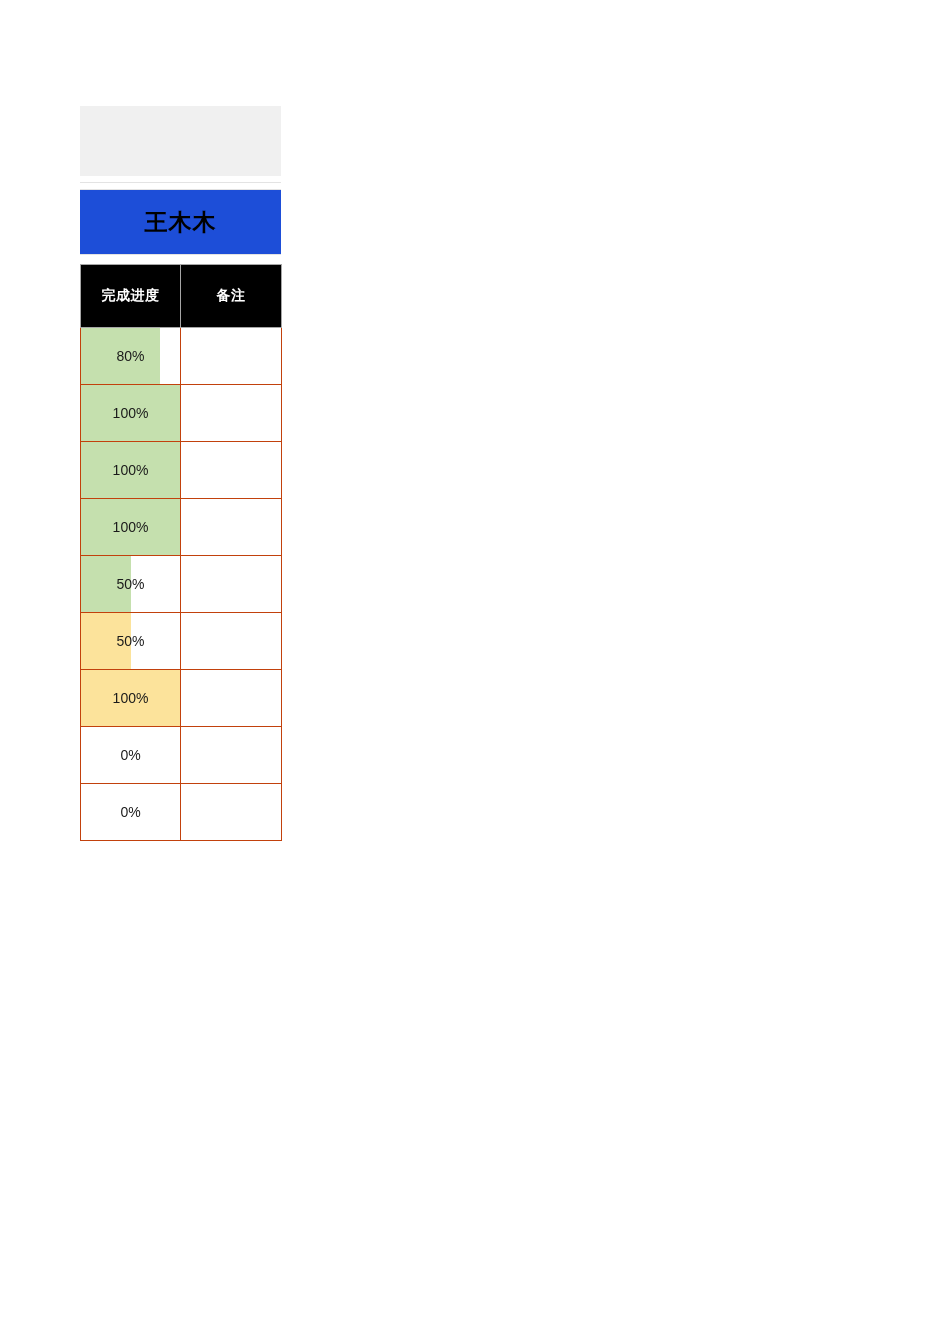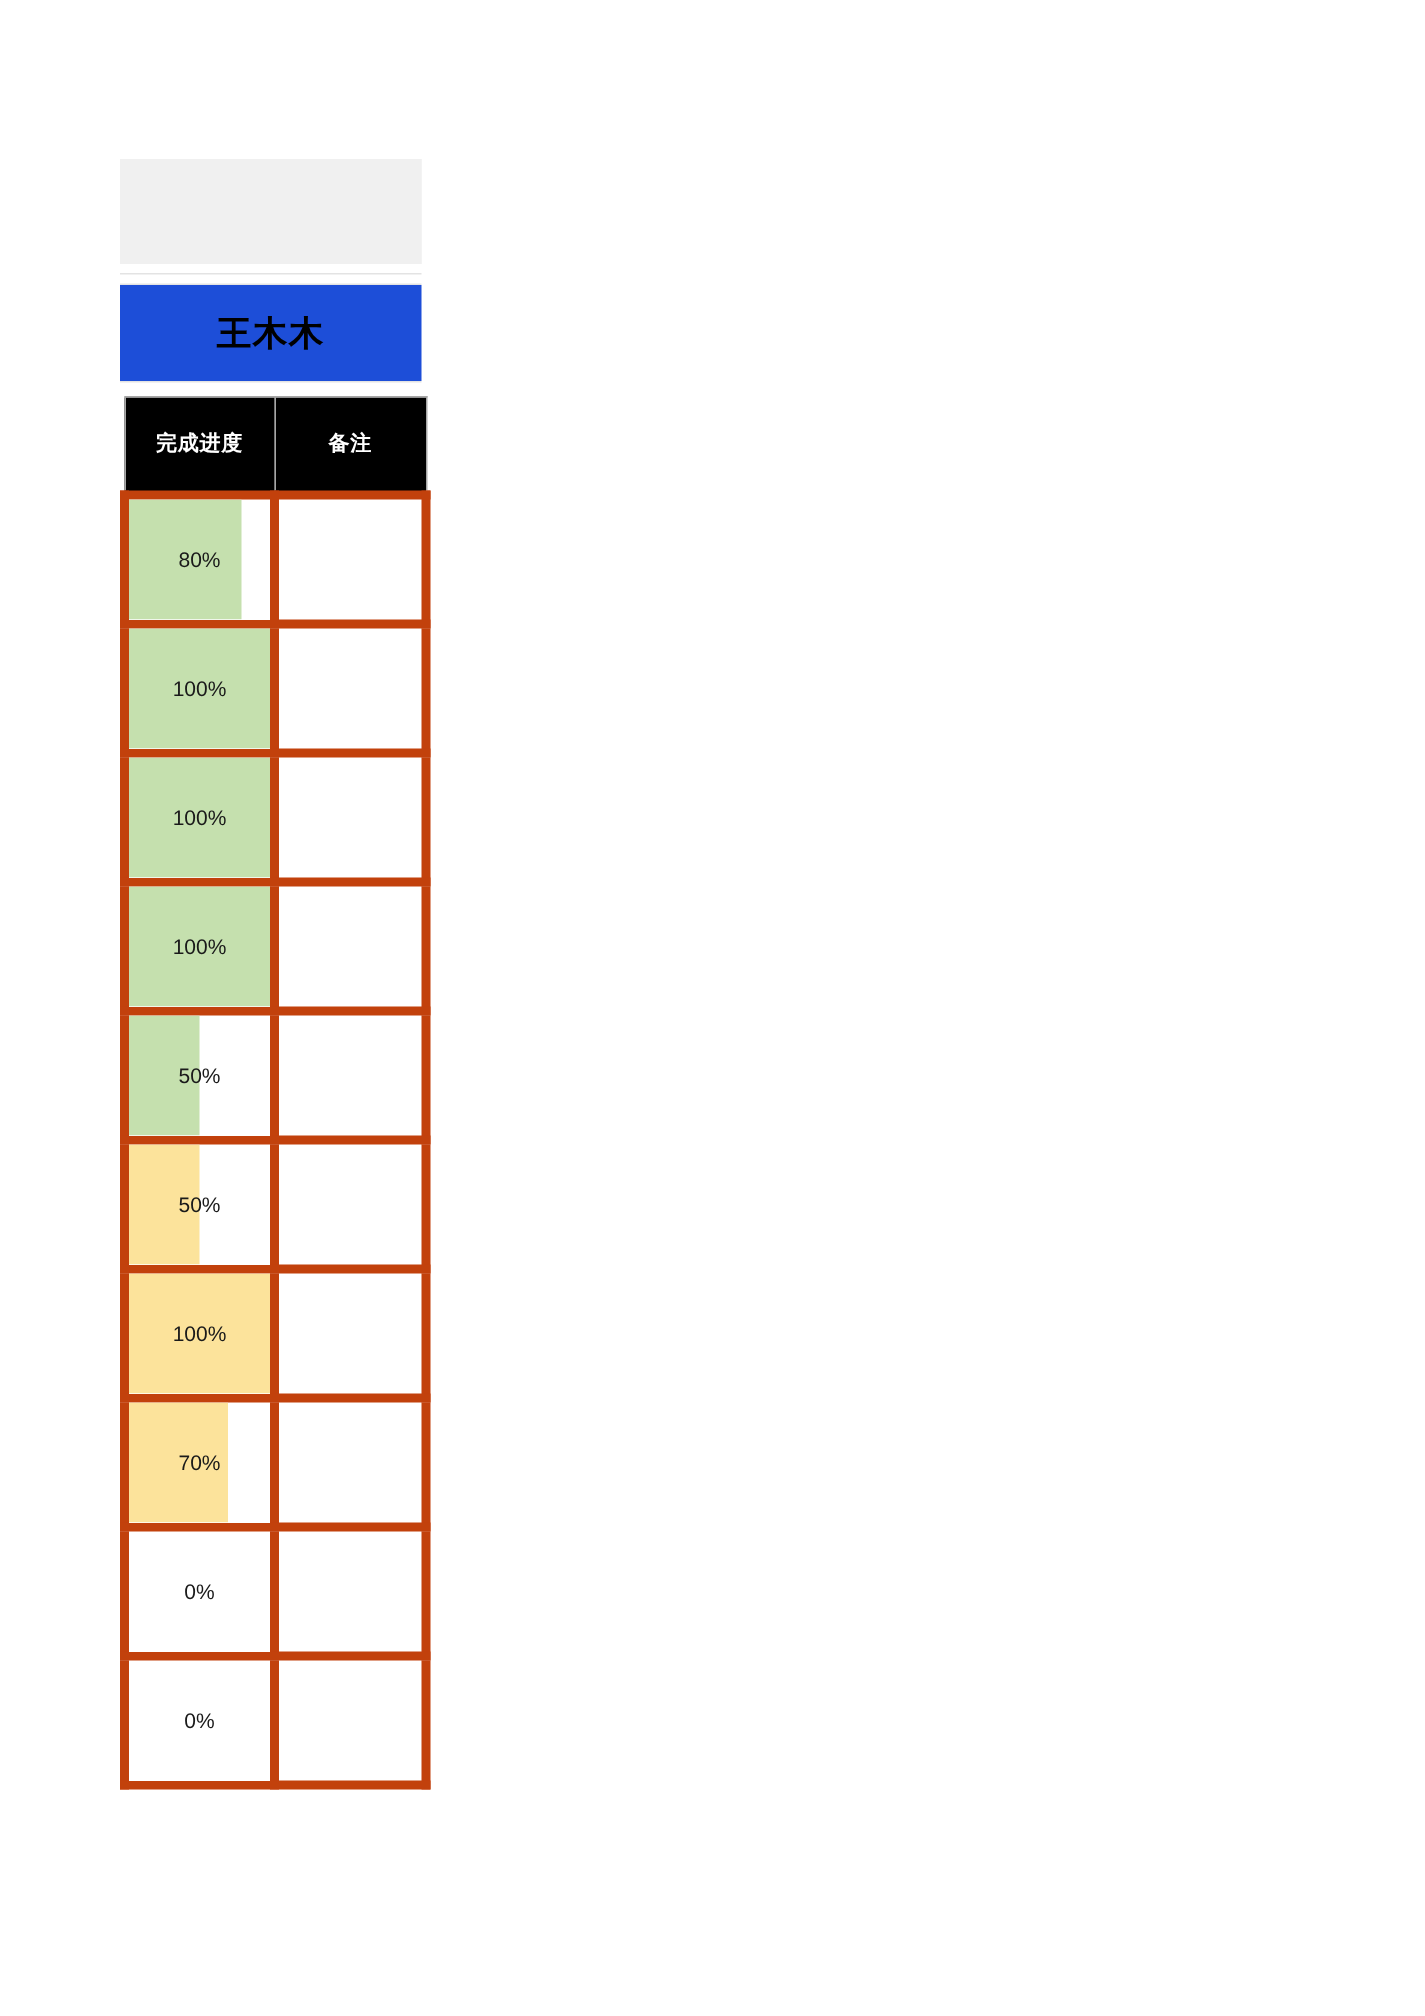--- a/index.html
+++ b/index.html
@@ -77,22 +77,22 @@
     text-align: center;
     vertical-align: middle;
     border: 1px solid #a6a6a6;
     letter-spacing: 0.5px;
     padding: 0;
     margin-top: 28px;
   }
 
   table.grid tbody td {
     height: 56px;
-    border: 6px solid #c2410c;
-    padding: 12px;
+    border: 1px solid #c2410c;
+    padding: 0;
     vertical-align: middle;
     background: #ffffff;
   }
 
   
   td.progress {
     position: relative;
     overflow: hidden;
   }
   .databar {
@@ -193,27 +193,20 @@
           </tr>
           <tr>
             <td class="progress">
               <span class="databar yellow" style="width: 100%;"></span>
               <span class="pct">100%</span>
             </td>
             <td class="remark"></td>
           </tr>
           <tr>
             <td class="progress">
-              <span class="databar yellow" style="width: 70%;"></span>
-              <span class="pct">70%</span>
-            </td>
-            <td class="remark"></td>
-          </tr>
-          <tr>
-            <td class="progress">
               <span class="databar none" style="width: 0%;"></span>
               <span class="pct">0%</span>
             </td>
             <td class="remark"></td>
           </tr>
           <tr>
             <td class="progress">
               <span class="databar none" style="width: 0%;"></span>
               <span class="pct">0%</span>
             </td>

